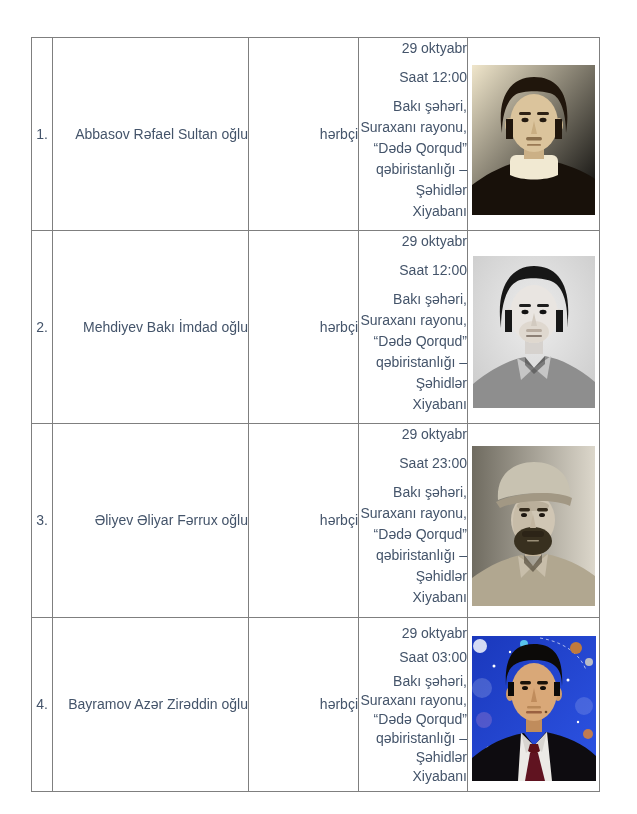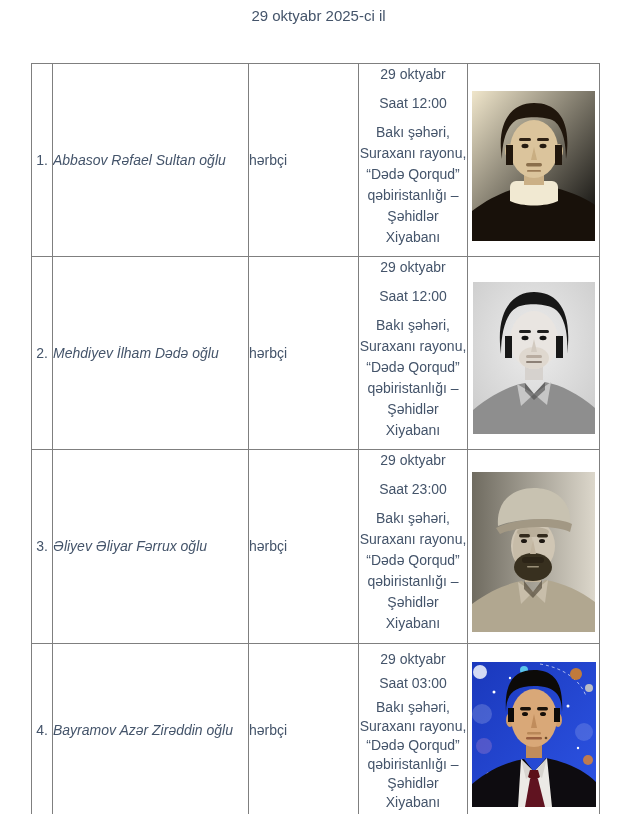--- a/index.html
+++ b/index.html
@@ -26,40 +26,39 @@
     font-size: 14px;
     line-height: 21px;
     color: #44546A;
     overflow: hidden;
   }
   tr.r1 { height: 189px; }
   tr.r2 { height: 190px; }
   tr.r3 { height: 194px; }
   tr.r4 { height: 172px; }
   td.num  { text-align: center; vertical-align: middle; }
-  td.name { text-align: left; vertical-align: middle; font-style: italic; }
-  td.occ  { text-align: left; vertical-align: middle; }
-  td.details { vertical-align: top; text-align: center; padding-top: 3px; }
+  td.name { text-align: right; vertical-align: middle; }
+  td.occ  { text-align: right; vertical-align: middle; }
+  td.details { vertical-align: top; text-align: right; padding-top: 3px; }
   td.details p { margin: 0 0 8px 0; }
   td.details .loc { white-space: pre-line; }
   tr.r4 td.details { padding-top: 6px; }
   tr.r4 td.details p { margin: 0 0 5px 0; line-height: 19px; }
   td.photo { vertical-align: top; text-align: center; }
   td.photo svg { display: inline-block; }
   .mt27 { margin-top: 27px; }
   .mt25 { margin-top: 25px; }
   .mt22 { margin-top: 22px; }
   .mt18 { margin-top: 18px; }
 </style>
 </head>
 <body>
 
 <div class="page">
 
-  <div class="page-title">29 oktyabr 2025-ci il</div>
 
   <table class="schedule">
     <colgroup>
       <col style="width:21px">
         <col style="width:196px">
         <col style="width:110px">
         <col style="width:109px">
         <col style="width:132px">
     </colgroup>
 
@@ -103,21 +102,21 @@
           <ellipse cx="71" cy="55" rx="3.5" ry="2.2" fill="#241a10"></ellipse>
           <path d="M62,56 L59,69 L65,69 Z" fill="#c9ae82"></path>
           <rect x="54" y="72" width="16" height="3.5" rx="1.7" fill="#8a6f4c"></rect>
           <rect x="55" y="79" width="14" height="1.8" rx="0.9" fill="#9a7a55"></rect>
         </svg>
       </td>
     </tr>
 
     <tr class="r2">
       <td class="num">2.</td>
-      <td class="name">Mehdiyev İlham Dədə oğlu</td>
+      <td class="name">Mehdiyev Bakı İmdad oğlu</td>
       <td class="occ">hərbçi</td>
       <td class="details">
         <p>29 oktyabr</p>
         <p>Saat 12:00</p>
         <p class="loc">Bakı şəhəri,
 Suraxanı rayonu,
 “Dədə Qorqud”
 qəbiristanlığı –
 Şəhidlər
 Xiyabanı</p>

